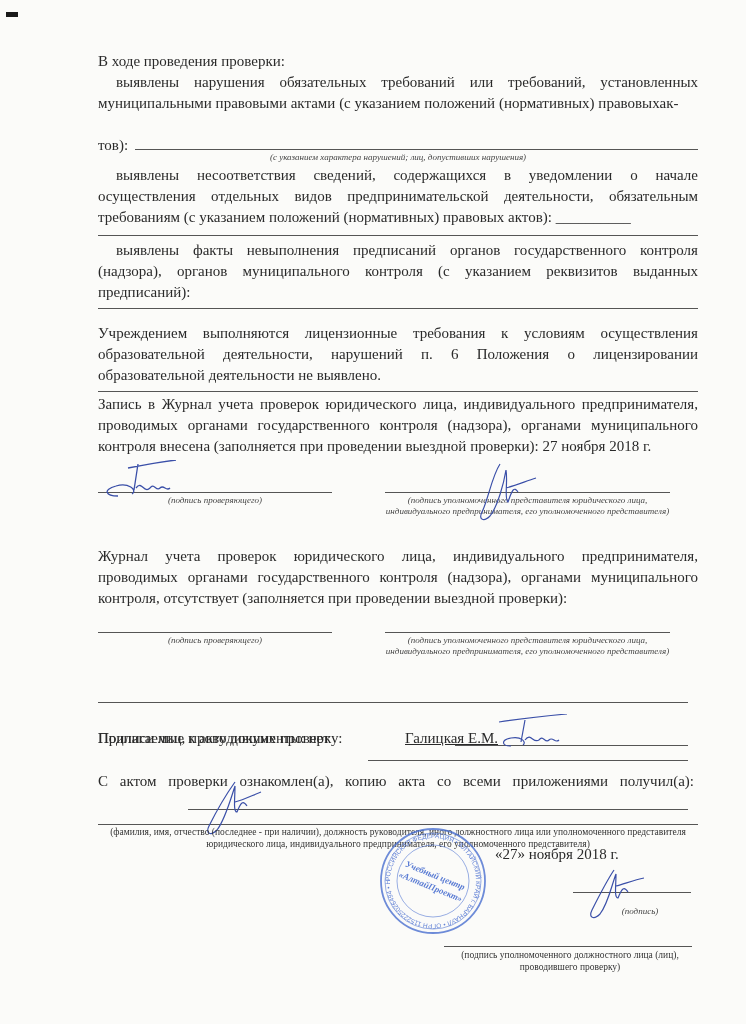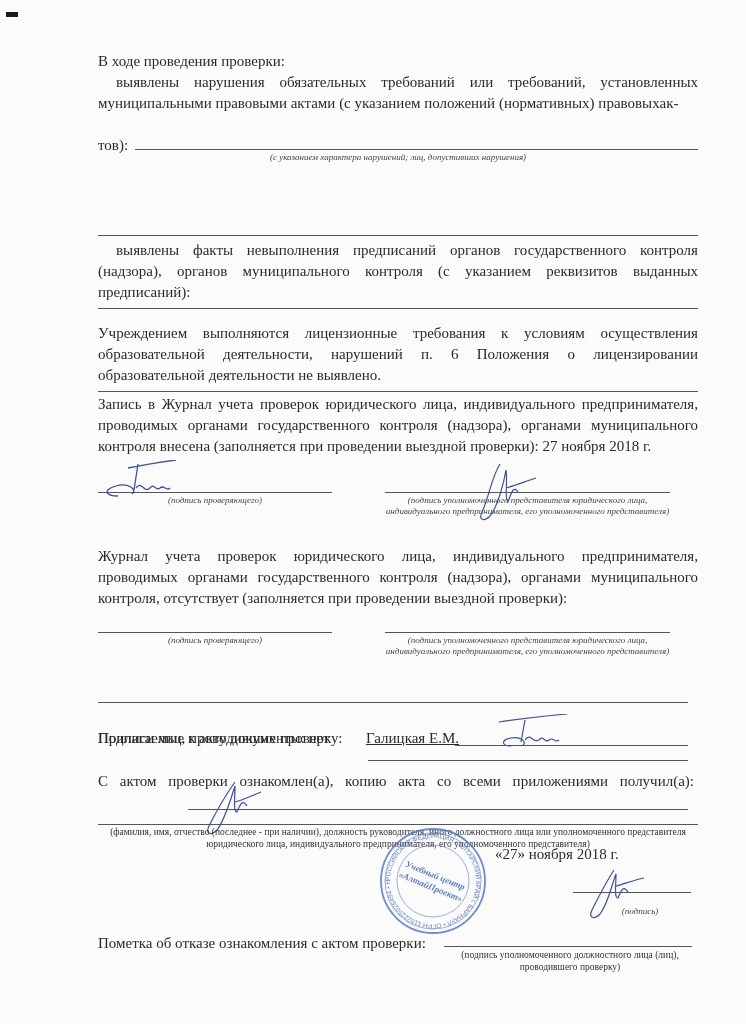--- a/index.html
+++ b/index.html
@@ -12,34 +12,35 @@
     }
     .corner-mark { position: absolute; left: 6px; top: 4px; width: 12px; height: 5px; background: #1a1a1a; }
     .page { position: absolute; left: 0; top: 8px; width: 746px; height: 1024px; }
     .p { position: absolute; left: 98px; width: 600px; font-size: 15px; line-height: 21px; text-align: justify; }
     .p.indent { text-indent: 18px; }
     .hr { position: absolute; height: 0; border-top: 1px solid #555; }
     .cap { position: absolute; font-style: italic; font-size: 9px; line-height: 11px; color: #444; text-align: center; }
     .cap2 { position: absolute; font-size: 9.5px; line-height: 12px; color: #333; text-align: center; }
     .sig { position: absolute; }
     .stamp { position: absolute; left: 378px; top: 818px; width: 110px; height: 110px; }
-    .ul { text-decoration: underline; }
+    .ul { text-decoration: underline; margin-left: 39px; }
   </style>
 </head>
 <body>
 
 <div class="page">
   <div class="corner-mark"></div>
 
   <div class="p" style="top:43px;">В ходе проведения проверки:</div>
   <div class="p indent" style="top:64px;">выявлены нарушения обязательных требований или требований, установленных муниципальными правовыми актами (с указанием положений (нормативных) правовыхак-</div>
   <div class="p" style="top:127px; width:auto;">тов):</div>
   <div class="hr" style="left:135px; top:141px; width:563px;"></div>
   <div class="cap" style="left:98px; top:144px; width:600px;">(с указанием характера нарушений; лиц, допустивших нарушения)</div>
 
+  <div class="p indent" style="top:157px;">выявлены несоответствия сведений, содержащихся в уведомлении о начале осуществления отдельных видов предпринимательской деятельности, обязательным требованиям (с указанием положений (нормативных) правовых актов): __________</div>
   <div class="hr" style="left:98px; top:227px; width:600px;"></div>
 
   <div class="p indent" style="top:232px;">выявлены факты невыполнения предписаний органов государственного контроля (надзора), органов муниципального контроля (с указанием реквизитов выданных предписаний):</div>
   <div class="hr" style="left:98px; top:300px; width:600px;"></div>
 
   <div class="p" style="top:315px;">Учреждением выполняются лицензионные требования к условиям осуществления образовательной деятельности, нарушений п. 6 Положения о лицензировании образовательной деятельности не выявлено.</div>
   <div class="hr" style="left:98px; top:383px; width:600px;"></div>
 
   <div class="p" style="top:386px;">Запись в Журнал учета проверок юридического лица, индивидуального предпринимателя, проводимых органами государственного контроля (надзора), органами муниципального контроля внесена (заполняется при проведении выездной проверки): 27 ноября 2018 г.</div>
 
@@ -98,16 +99,15 @@
     <circle cx="55" cy="55" r="36" fill="none" stroke="#4a6fd0" stroke-width="0.8" opacity="0.7"></circle>
     <text font-size="6.5" fill="#4a6fd0" opacity="0.85" font-family="Liberation Sans, sans-serif">
       <textPath href="#ringPath" id="stampRing">РОССИЙСКАЯ ФЕДЕРАЦИЯ • АЛТАЙСКИЙ КРАЙ г. БАРНАУЛ • ОГРН 1152225026494 • НЧУ ДПО</textPath>
     </text>
     <g transform="rotate(22 55 55)">
       <text id="stampL1" x="55" y="52" text-anchor="middle" font-size="9" font-style="italic" font-weight="bold" fill="#4a6fd0" opacity="0.9" font-family="Liberation Serif, serif">Учебный центр</text>
       <text id="stampL2" x="55" y="64" text-anchor="middle" font-size="9" font-style="italic" font-weight="bold" fill="#4a6fd0" opacity="0.9" font-family="Liberation Serif, serif">«АлтайПроект»</text>
     </g>
   </svg>
 
-  <div class="p" style="top:925px; width:auto; font-size:15px;">Пометка об отказе ознакомления с актом проверки:</div>
   <div class="hr" style="left:444px; top:938px; width:248px;"></div>
   <div class="cap2" style="left:450px; top:941px; width:240px;">(подпись уполномоченного должностного лица (лиц), проводившего проверку)</div>
 </div>
 
 </body></html>

